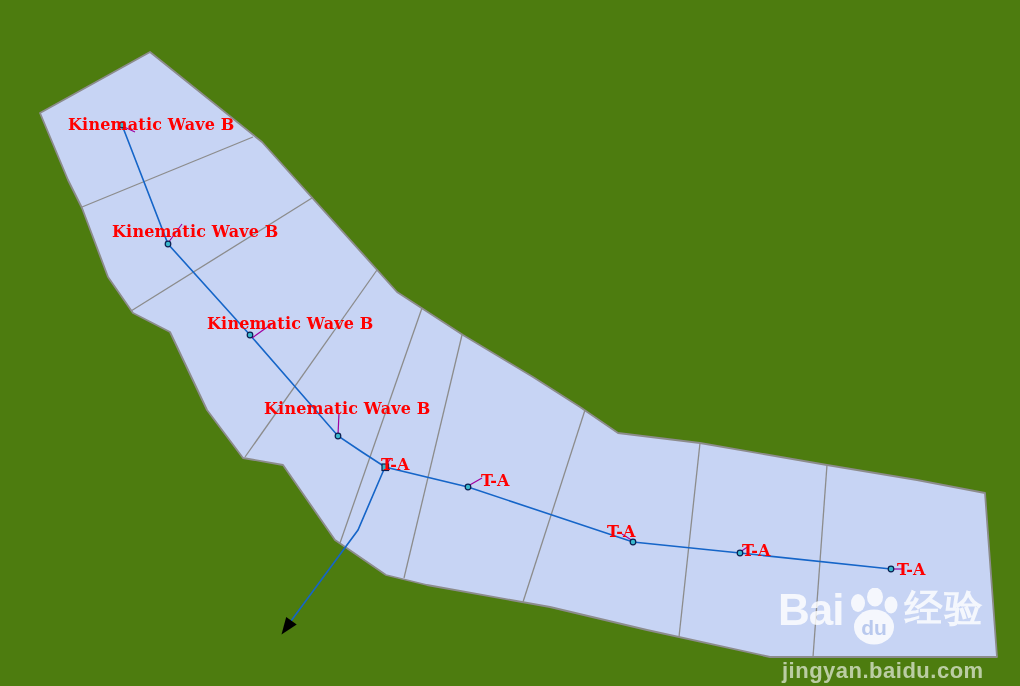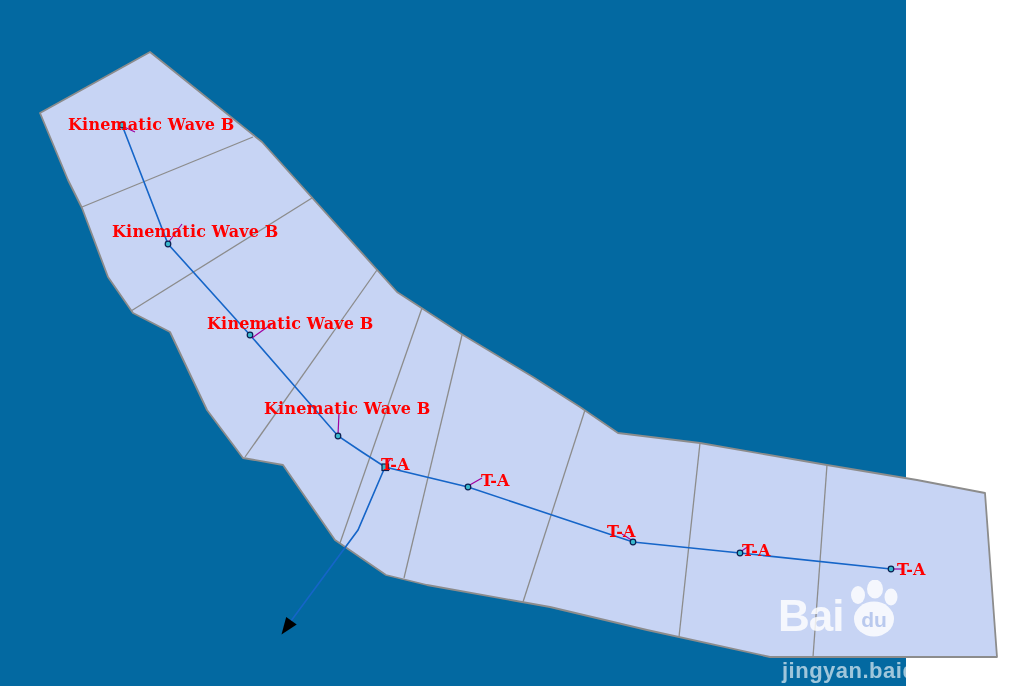--- a/index.html
+++ b/index.html
@@ -4,22 +4,22 @@
 <style>
   html, body {
     margin: 0; padding: 0;
     background: #ffffff;
     width: 1020px; height: 686px;
     overflow: hidden;
     font-family: "Liberation Sans", sans-serif;
   }
   .canvas {
     position: relative;
-    width: 906px; height: 686px;
-    background: #0369a1;
+    width: 1020px; height: 686px;
+    background: #4d7c0f;
   }
   svg.map { position: absolute; left: 0; top: 0; }
 
   .map-label {
     font-family: "DejaVu Serif", "Liberation Serif", serif;
     font-weight: bold;
     font-size: 16px;
     letter-spacing: 0.2px;
   }
   .reach-label {
@@ -30,21 +30,20 @@
 
   
   .watermark {
     position: absolute;
     left: 778px; top: 588px;
     width: 230px;
     pointer-events: none;
   }
   .wm-row1 {
     display: flex;
-    align-items: flex-end;
     height: 50px;
   }
   .wm-bai {
     font-family: "Liberation Sans", sans-serif;
     font-weight: bold;
     font-size: 44px;
     line-height: 44px;
     color: rgba(255,255,255,0.82);
     letter-spacing: -1px;
   }
@@ -139,16 +138,17 @@
         <svg width="56" height="58" viewBox="0 0 56 58">
           <g fill="rgba(255,255,255,0.82)">
             <ellipse cx="13" cy="15" rx="7" ry="9"></ellipse>
             <ellipse cx="30" cy="9" rx="8" ry="9.5"></ellipse>
             <ellipse cx="46" cy="17" rx="6.5" ry="8.5"></ellipse>
             <ellipse cx="29" cy="39" rx="20" ry="17.5"></ellipse>
           </g>
           <text x="29" y="47" text-anchor="middle" font-family="Liberation Sans, sans-serif" font-weight="bold" font-size="21" fill="#b9c9ee">du</text>
         </svg>
       </span>
+      <span class="wm-jingyan">经验</span>
     </div>
     <div class="wm-url">jingyan.baidu.com</div>
   </div>
 </div>
 
 </body></html>

